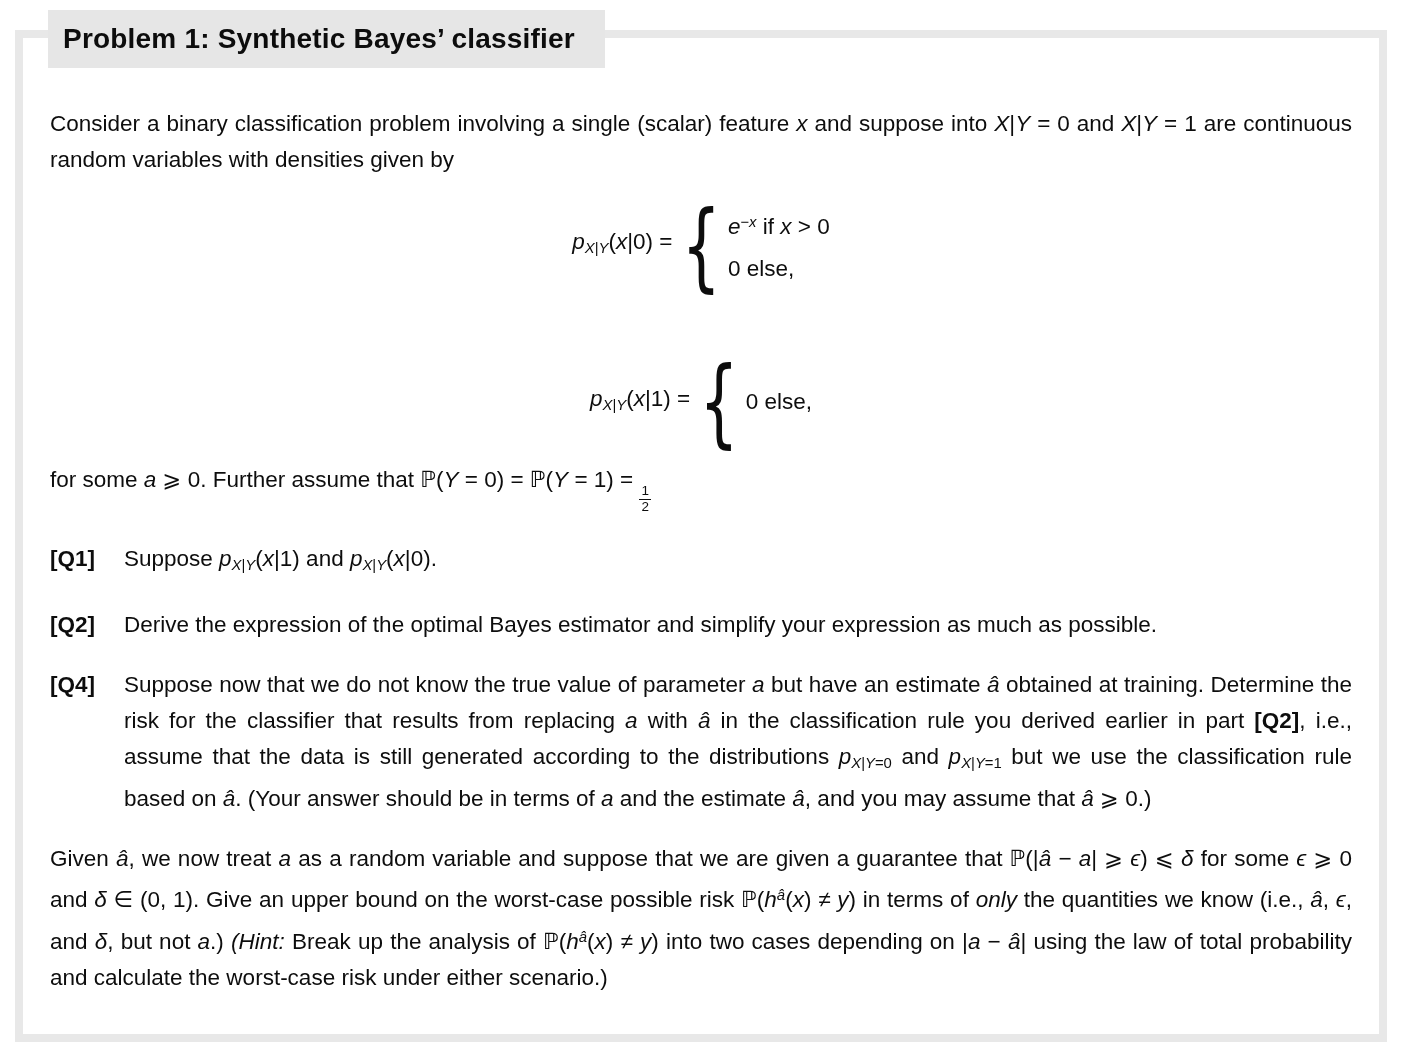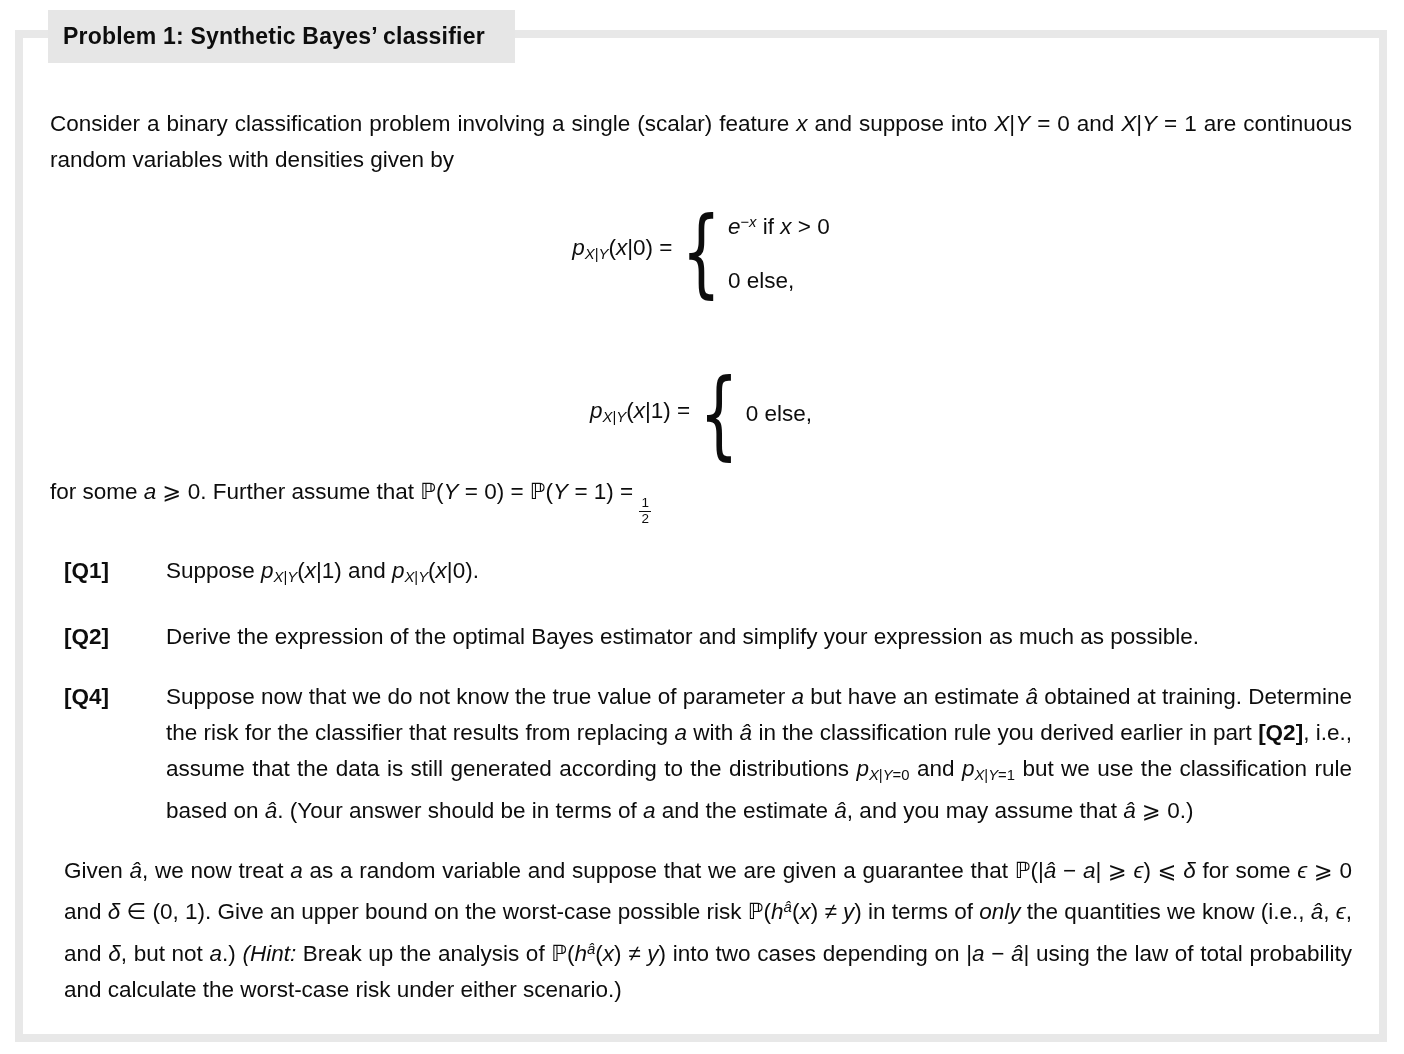--- a/index.html
+++ b/index.html
@@ -8,38 +8,38 @@
     background:#ffffff;color:#0d0d0d;
     font-family:"Liberation Sans","DejaVu Sans",sans-serif;
   }
   .frame{
     position:absolute;left:15px;top:30px;right:17px;bottom:12px;
     border:8px solid #e8e8e8;z-index:0;
   }
   .titlebox{
     position:absolute;left:48px;top:10px;z-index:2;
     background:#e6e6e6;padding:13px 30px 13px 15px;
-    font-size:23px;font-weight:bold;letter-spacing:0.2px;white-space:nowrap;
+    font-size:28px;font-weight:bold;letter-spacing:0.2px;white-space:nowrap;
   }
   .content{
     position:absolute;left:50px;top:106px;width:1302px;z-index:1;
     font-size:22.5px;line-height:36px;
   }
   .para{text-align:justify;margin:0 0 26px 0;}
   .eqrow{display:flex;justify-content:center;align-items:center;gap:85px;margin:8px 0 30px 0;flex-direction:column;}
   .eq{display:flex;align-items:center;}
   .lhs{margin-right:9px;white-space:nowrap;}
   .brace{
     display:inline-block;font-family:"DejaVu Sans",sans-serif;
     font-size:62px;line-height:60px;transform:scaleY(1.55);transform-origin:center;
     margin-right:7px;font-weight:400;
   }
-  .cases{display:flex;flex-direction:column;gap:18px;}
+  .cases{display:flex;flex-direction:column;gap:6px;}
   .case{white-space:nowrap;}
-  .q{display:flex;margin:0 0 24px 14px;gap:28px;}
+  .q{display:flex;margin:0 0 24px 0;}
   .qlabel{width:74px;flex:none;font-weight:bold;}
   .qbody{flex:1;text-align:justify;}
   .it{font-style:italic;}
   .bd{font-weight:bold;}
   .sb{font-size:0.66em;vertical-align:-0.3em;}
   .sp{font-size:0.66em;vertical-align:0.5em;}
   .frac{
     display:inline-flex;flex-direction:column;align-items:center;
     vertical-align:-0.55em;font-size:0.6em;line-height:1.1;
   }

